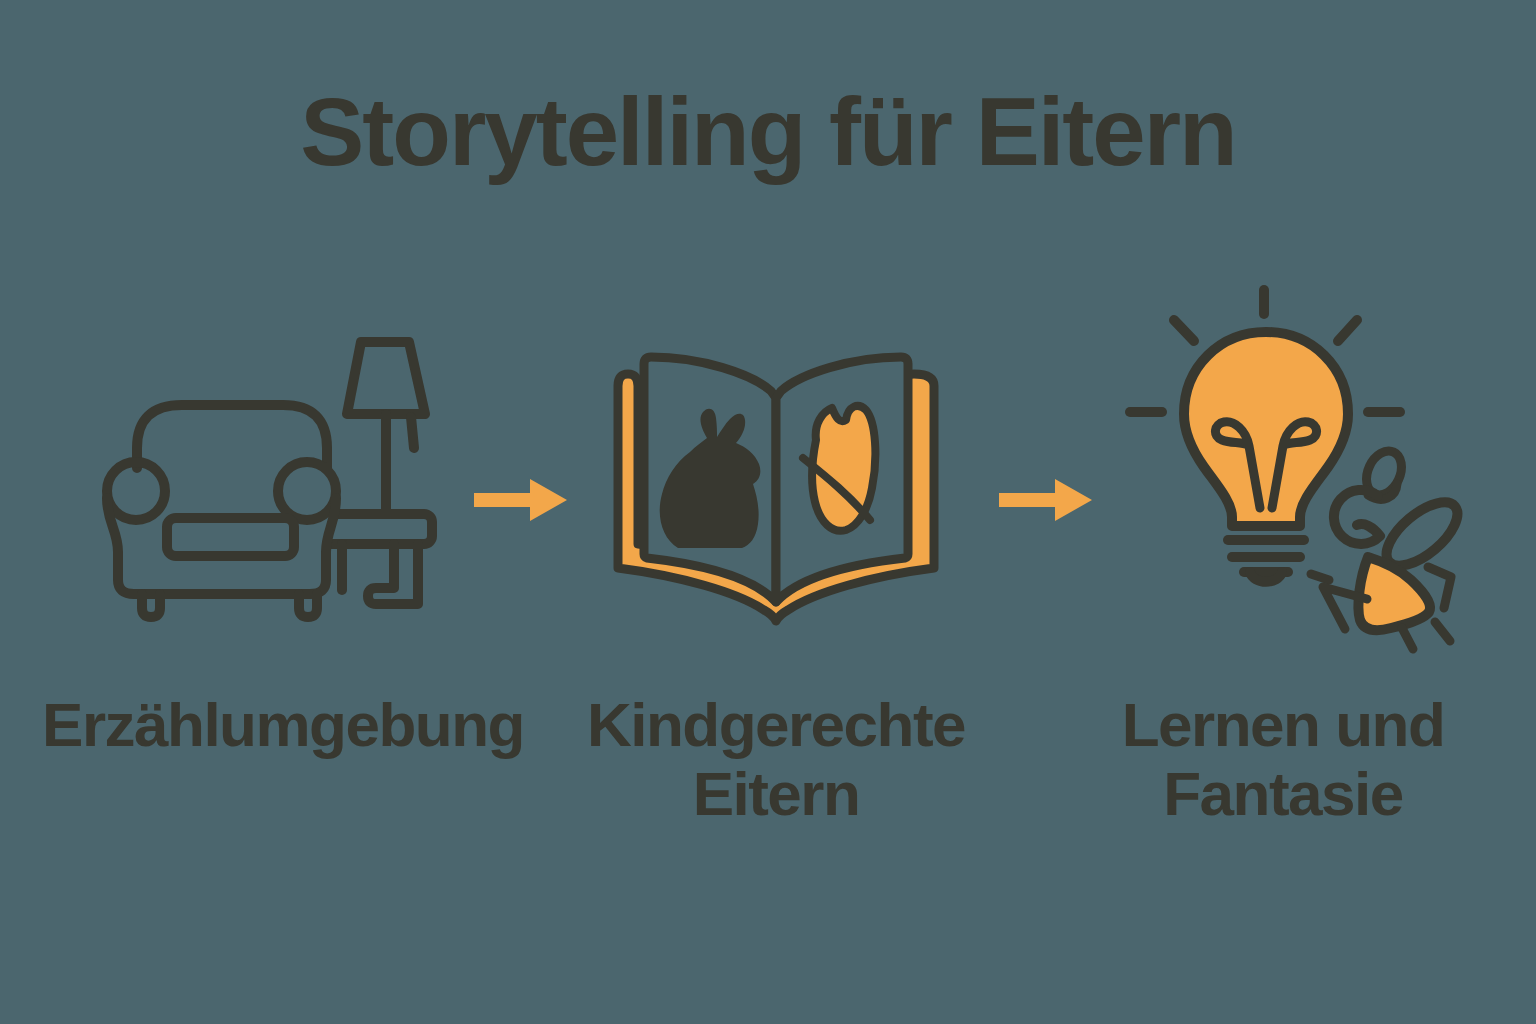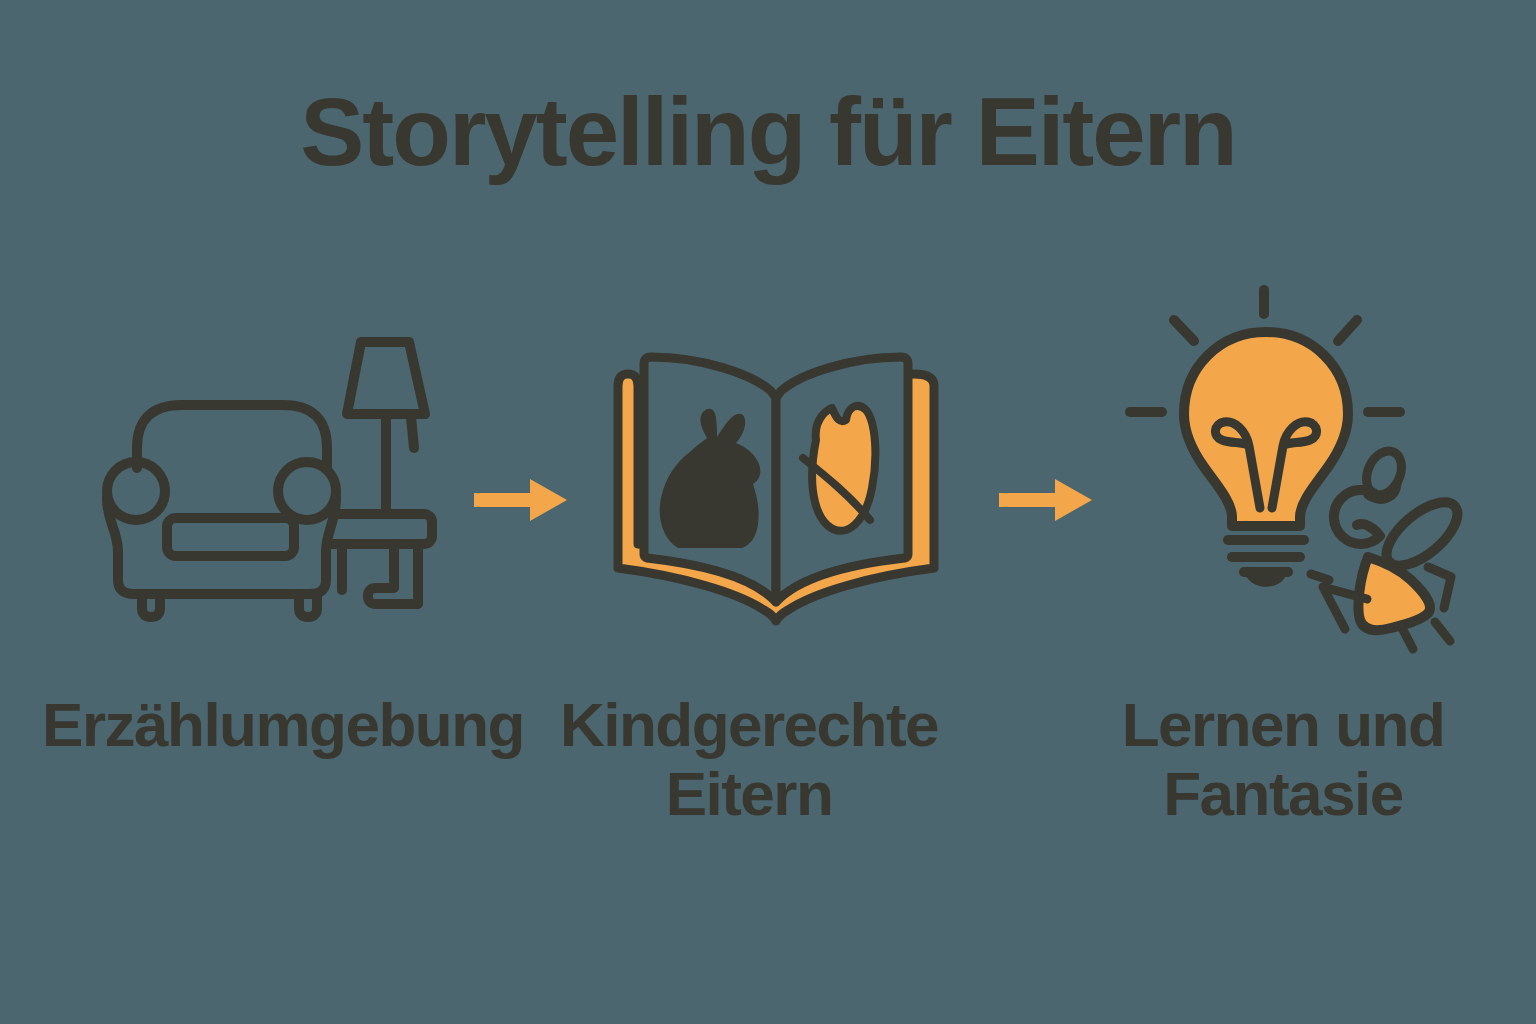--- a/index.html
+++ b/index.html
@@ -132,21 +132,21 @@
           <path d="M325,352 L340,371"></path>
         </g>
       </g>
     </svg>
   </figure>
 
   <div class="step-label" style="left:3px">
     <span class="line">Erzählumgebung</span>
     <span class="line"></span>
   </div>
-  <div class="step-label" style="left:469px">
+  <div class="step-label" style="left:496px">
     <span class="line">Kindgerechte</span>
     <span class="line">Eitern</span>
   </div>
   <div class="step-label" style="left:1003px">
     <span class="line">Lernen und</span>
     <span class="line">Fantasie</span>
   </div>
 
 </div>
 

